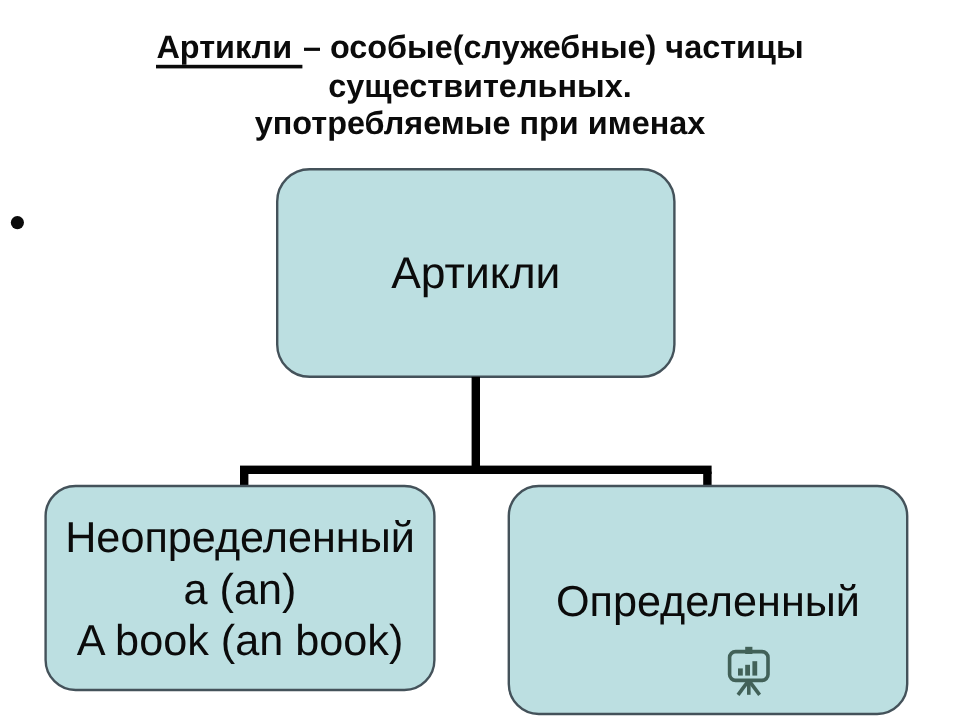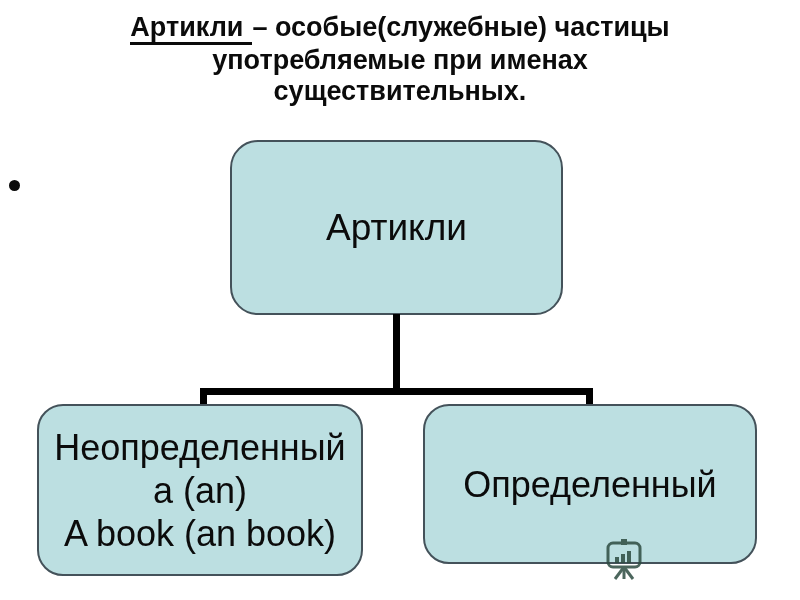--- a/index.html
+++ b/index.html
@@ -8,21 +8,21 @@
     font-family: "Liberation Sans", sans-serif;
     background: #ffffff;
     position: relative;
     overflow: hidden;
   }
   .slide { position: absolute; inset: 0; background: #ffffff; }
 
   
   .title {
     position: absolute;
-    top: 12px; left: 0; width: 800px;
+    top: 24px; left: 0; width: 800px;
     text-align: center;
     font-size: 27px;
     font-weight: bold;
     color: #0b0b0b;
     line-height: 31px;
     letter-spacing: 0px;
   }
   .title .u {
     display: inline-block;
     border-bottom: 3px solid #0b0b0b;
@@ -58,21 +58,21 @@
     width: 333px; height: 175px;
     font-size: 37px;
   }
   .node.child {
     font-size: 36px;
     line-height: 43px;
     border-radius: 26px;
     white-space: nowrap;
   }
   .node.child-left  { left: 37px;  top: 404px; width: 326px; height: 172px; }
-  .node.child-right { left: 423px; top: 404px; width: 334px; height: 160px; }
+  .node.child-right { left: 423px; top: 404px; width: 334px; height: 192px; }
 
   
   .conn { position: absolute; background: #000000; }
   .conn.v      { left: 393px; top: 314px; width: 7px;  height: 78px; }
   .conn.h      { left: 200px; top: 388px; width: 393px; height: 7px; }
   .conn.stub-l { left: 200px; top: 393px; width: 7px;  height: 12px; }
   .conn.stub-r { left: 586px; top: 393px; width: 7px;  height: 12px; }
 
   
   .watermark {
@@ -88,22 +88,22 @@
   .wm-my     { color: #9dabaa; }
   .wm-shared { color: #49584f; }
 </style>
 </head>
 <body>
 
 <div class="slide">
 
   <div class="title">
     <div class="t-line"><span class="u">Артикли</span><span>– особые(служебные) частицы</span></div>
+    <div class="t-line">существительных.</div>
     <div class="t-line">употребляемые при именах</div>
-    <div class="t-line">существительных.</div>
   </div>
 
   <div class="bullet"></div>
 
   <div class="node root">
     <span>Артикли</span>
   </div>
 
   <div class="conn v"></div>
   <div class="conn h"></div>

